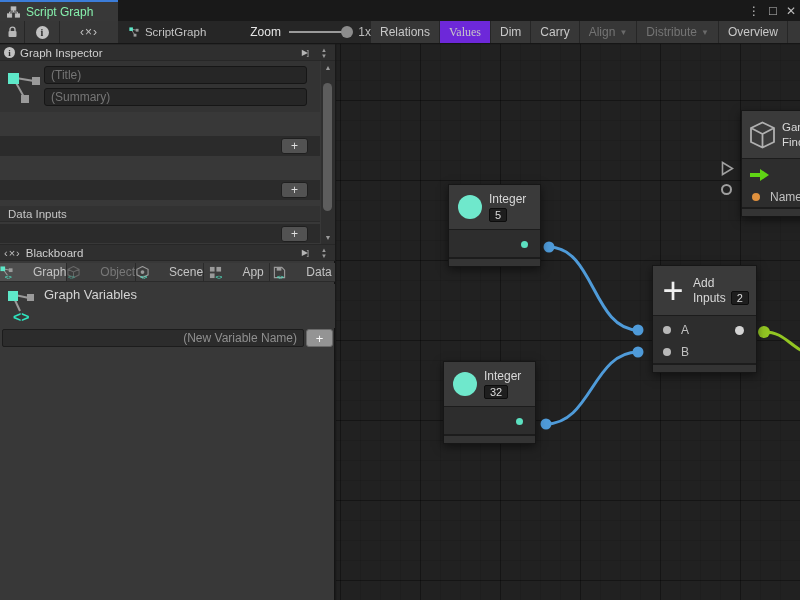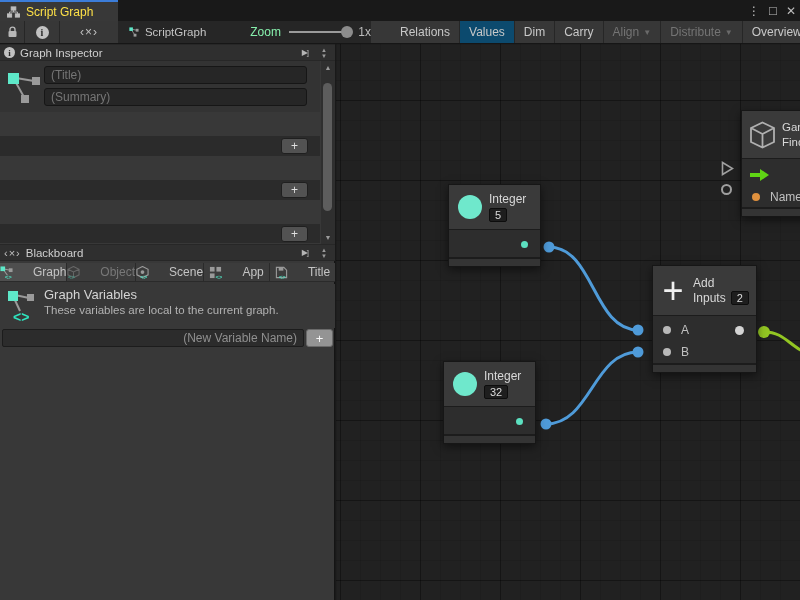--- a/index.html
+++ b/index.html
@@ -4,46 +4,46 @@
 <style>
   * { margin:0; padding:0; box-sizing:border-box; }
   html,body { width:800px; height:600px; overflow:hidden; background:#191919;
               font-family:"Liberation Sans","DejaVu Sans",sans-serif; }
   .app { position:relative; width:800px; height:600px; background:#191919; }
 
   
   .titlebar { position:absolute; left:0; top:0; width:800px; height:21px; background:#191919; }
   .tab { position:absolute; left:0; top:0; width:118px; height:21px; background:#383838;
          border-top:2px solid #3c7dd9; display:flex; align-items:center; gap:6px; padding-left:7px;
-         color:#fde047; font-size:12px; }
+         color:#86efac; font-size:12px; }
   .win-controls { position:absolute; right:4px; top:0; height:21px; display:flex; align-items:center;
                   gap:9px; color:#bdbdbd; font-size:12px; }
   .win-controls span { cursor:default; }
   .wc-max { font-size:13px; }
 
   
   .toolbar { position:absolute; left:0; top:21px; width:800px; height:23px; background:#373737;
              border-bottom:1px solid #161616; color:#c8c8c8; font-size:12px; }
   .tb-btn { position:absolute; top:0; height:22px; display:flex; align-items:center; justify-content:center;
             background:#373737; border-right:1px solid #262626; }
   .tb-dark { position:absolute; left:119px; top:0; width:252px; height:22px; background:#262626;
              display:flex; align-items:center; }
-  .tb-right { position:absolute; left:371px; top:0; right:0; height:22px; display:flex;padding-left:20px; }
+  .tb-right { position:absolute; left:371px; top:0; right:0; height:22px; display:flex; }
   .tb-right .rb { height:22px; display:flex; align-items:center; justify-content:center; gap:4px;
                   padding:0 9px; border-right:1px solid #262626; background:#373737; white-space:nowrap; }
-  .tb-right .rb.active { background:#0c4a6e; }
+  .tb-right .rb.active { background:#6d28d9;font-family:Liberation Serif, serif; }
   .tb-right .rb.disabled { color:#747474; }
   .dd-arrow { font-size:8px; color:#8a8a8a; }
   .rb.disabled .dd-arrow { color:#6a6a6a; }
   .info-circle { display:inline-flex; width:13px; height:13px; border-radius:50%; background:#c2c2c2;
                  color:#2a2a2a; font-size:10px; font-weight:bold; align-items:center; justify-content:center;
                  font-family:"Liberation Serif","DejaVu Serif",serif; }
   .info-circle.sm { width:11px; height:11px; font-size:9px; }
   .code-glyph { color:#c0c0c0; font-size:12px; letter-spacing:1px; }
-  .zoom-label { color:#86efac; margin-left:44px; }
+  .zoom-label { color:#e5e5e5; margin-left:44px; }
   .slider { position:relative; width:88px; height:22px; margin-left:8px; }
   .slider .track { position:absolute; left:0; right:0; top:10px; height:2px; background:#9a9a9a; }
   .slider .handle { position:absolute; right:-2px; top:5px; width:12px; height:12px; border-radius:50%;
                     background:#8c8c8c; }
   .zoom-val { margin-left:7px; color:#bdbdbd; }
 
   
   .main { position:absolute; left:0; top:44px; width:800px; height:556px; }
   .sidebar { position:absolute; left:0; top:0; width:335px; height:556px; background:#383838;
              border-right:1px solid #141414; color:#c8c8c8; font-size:12px; }
@@ -236,20 +236,23 @@
       </div>
 
       <div class="addrow" style="top:92px">
         <button class="plus-btn">+</button>
         </div>
 
       <div class="addrow" style="top:136px">
         <button class="plus-btn">+</button>
         </div>
 
+      <div class="sec" style="top:162px">
+        <span>Data Inputs</span>
+        </div>
       <div class="addrow" style="top:180px;height:19px">
         <button class="plus-btn">+</button>
         </div>
 
       <div class="vscroll">
         <span class="arr" style="top:3px">▲</span>
         <div class="thumb"></div>
         <span class="arr" style="bottom:3px">▼</span>
       </div>
 
@@ -300,36 +303,35 @@
             <text x="7" y="14" font-size="6.5" fill="#4fe0c0" font-weight="bold">&lt;&gt;</text>
           </svg>
           <span>App</span>
         </div>
         <div class="bb-tab" style="border-right:none">
           <svg width="13" height="13" viewBox="0 0 14 14">
             <path d="M1.5 1.5 H9.5 L12.5 4.5 V12.5 H1.5 Z" fill="none" stroke="#9a9a9a" stroke-width="1.2"></path>
             <rect x="4" y="1.5" width="5" height="3.5" fill="#9a9a9a"></rect>
             <text x="4" y="14" font-size="6.5" fill="#4fe0c0" font-weight="bold">&lt;&gt;</text>
           </svg>
-          <span>Title</span>
+          <span>Data</span>
         </div>
       </div>
 
       <div class="gv">
         <svg width="30" height="36" viewBox="0 0 30 36">
           <g stroke="#9a9a9a" stroke-width="2">
               <line x1="8" y1="6" x2="22" y2="9"></line>
               <line x1="7" y1="9" x2="13" y2="22"></line>
             </g>
           <rect x="1" y="2" width="10" height="10" fill="#5ee8c9"></rect>
           <rect x="20" y="5" width="7" height="7" fill="#9a9a9a"></rect>
           <text x="6" y="33" font-size="14" fill="#2ee6c0" font-weight="bold">&lt;&gt;</text>
         </svg>
         <div class="gv-title">Graph Variables</div>
-        <div class="gv-desc">These variables are local to the current graph.</div>
       </div>
 
       <div class="newvar">
         <input class="nv-in" placeholder="(New Variable Name)" style="">
         <button class="nv-btn">+</button>
       </div>
     </div>
 
     <div class="canvas">
 

